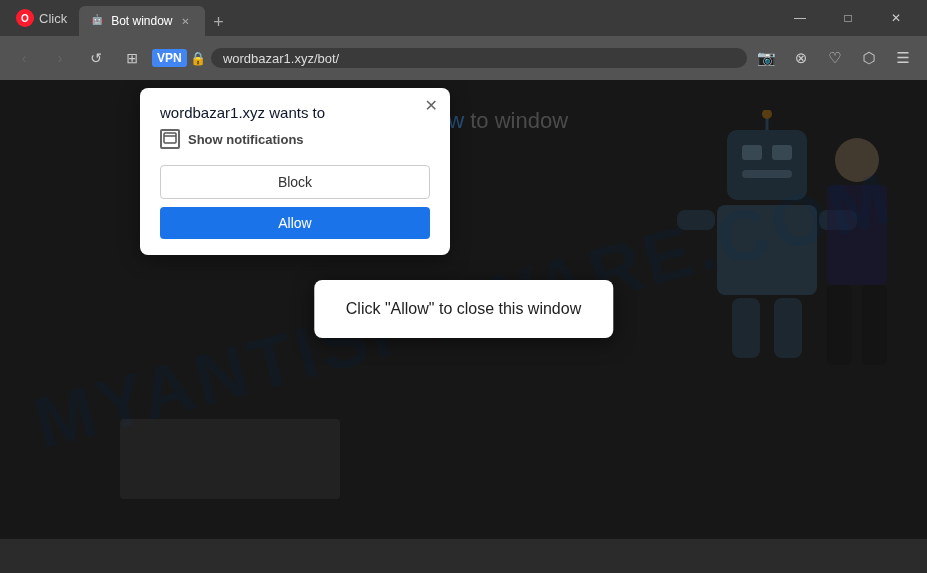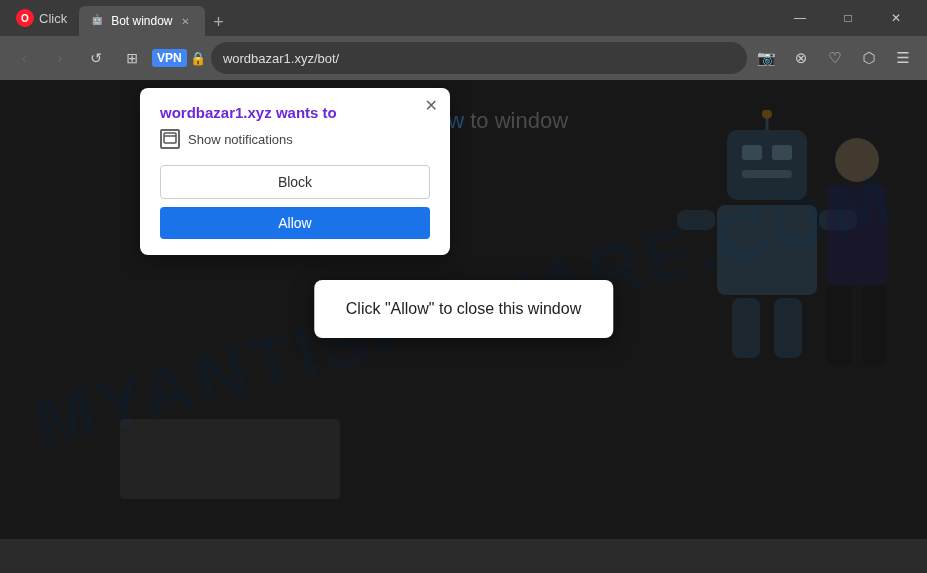--- a/index.html
+++ b/index.html
@@ -168,21 +168,21 @@
       font-size: 13px;
     }
 
     .address-bar {
       flex: 1;
       background: #3a3a3a;
       border-radius: 20px;
       display: flex;
       align-items: center;
       padding: 4px 12px;
-      height: 32px;
+      height: 20px;
     }
 
     .address-text {
       color: #ddd;
       font-size: 13px;
     }
 
     .toolbar-icons {
       display: flex;
       align-items: center;
@@ -272,32 +272,33 @@
       background: none;
       border: none;
       font-size: 16px;
       color: #666;
       cursor: pointer;
       line-height: 1;
     }
 
     .dialog-title {
       font-size: 15px;
-      font-weight: bold;
-      color: #6d28d9;
+      font-weight: normal;
+      color: #0f172a;
       margin-bottom: 8px;
     }
 
     .dialog-notification-row {
       display: flex;
       align-items: center;
       gap: 8px;
       color: #444;
       font-size: 13px;
       margin-bottom: 16px;
+      font-weight: bold;
     }
 
     .notif-icon {
       width: 20px;
       height: 20px;
       border: 2px solid #666;
       border-radius: 2px;
       display: flex;
       align-items: center;
       justify-content: center;

